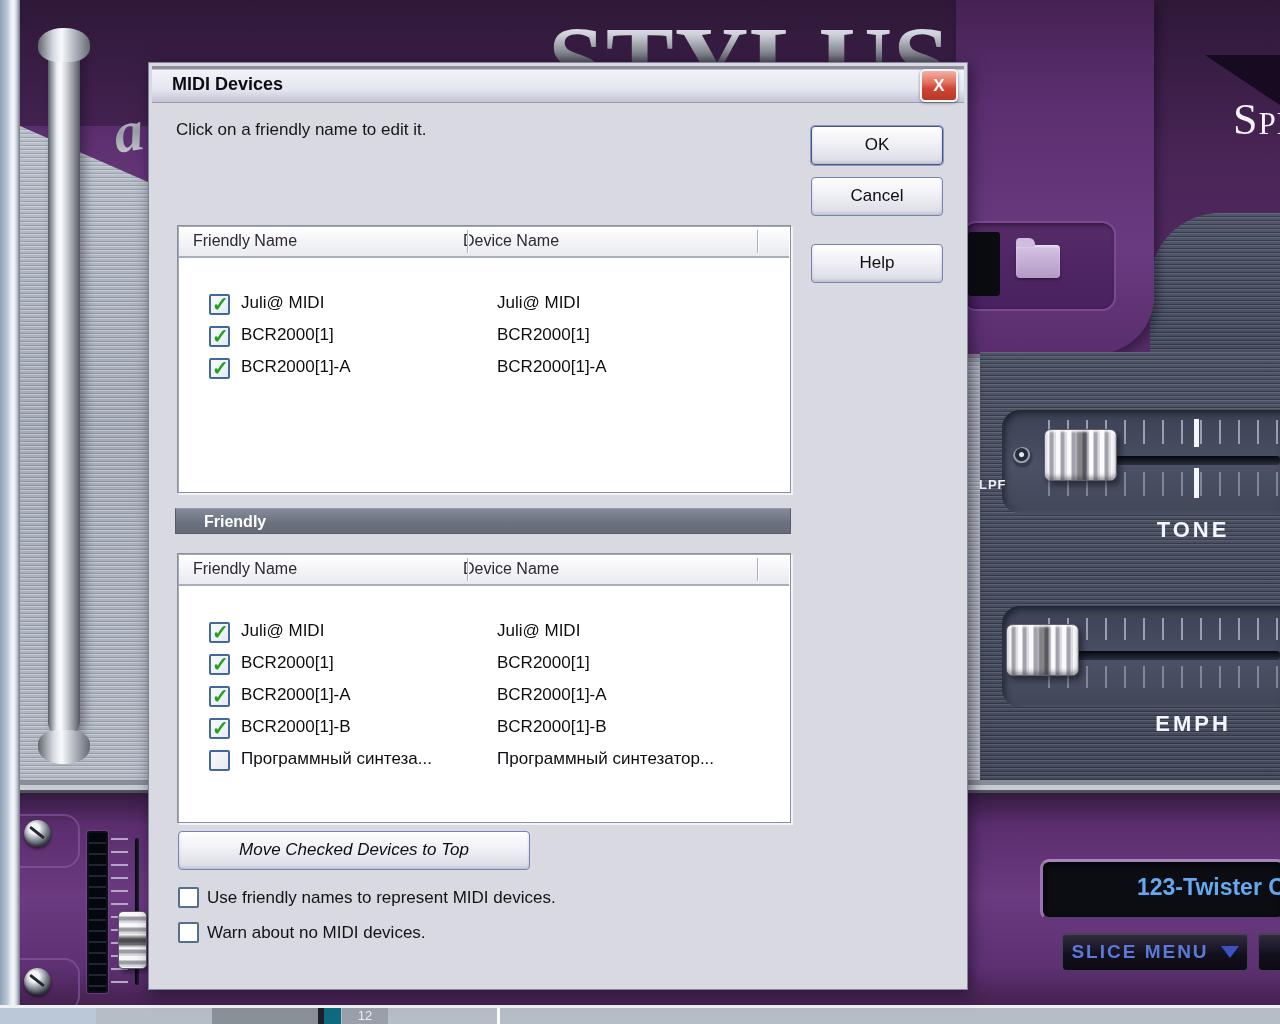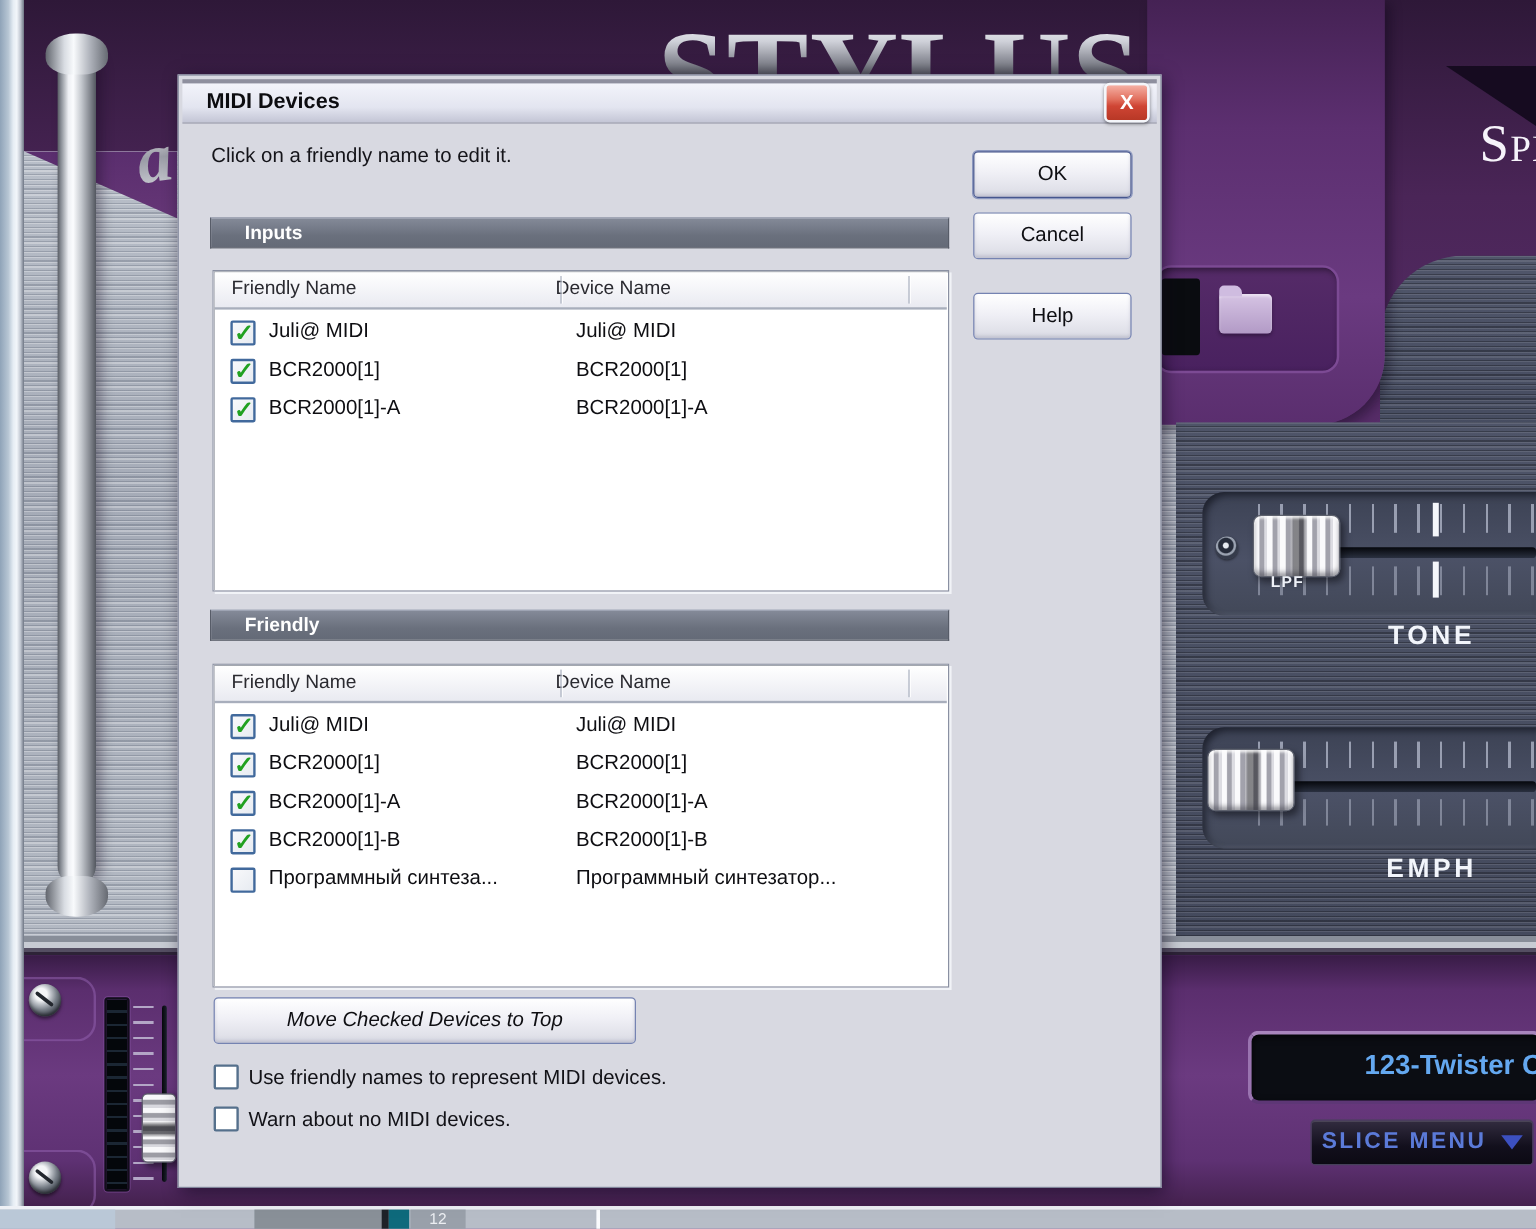--- a/index.html
+++ b/index.html
@@ -115,21 +115,21 @@
       linear-gradient(90deg, rgba(0,0,0,0) 0 42%, rgba(15,15,20,.5) 47% 57%, rgba(0,0,0,0) 63%),
       repeating-linear-gradient(90deg,#fafafc 0 4px,#a2a2ac 5px 8px,#dcdce2 9px 11px),
       linear-gradient(180deg,#ffffff,#b8b8c0);
     box-shadow:3px 4px 6px rgba(5,5,10,.5), inset 0 2px 2px rgba(255,255,255,.8), inset 0 -3px 4px rgba(60,60,70,.5);
   }
   .knob {
     left:1013px; top:447px; width:19px; height:19px; border-radius:50%; z-index:6;
     background:radial-gradient(circle at 45% 40%, #e6eaf0 0 2px, #262c3a 3px 6px, #9aa2b0 7px 8px, #353b4a 9px);
     box-shadow:0 1px 2px rgba(0,0,0,.5);
   }
-  .lpf { left:1059px; top:477px; z-index:6; font-size:13px; font-weight:bold; color:#eef1f8; letter-spacing:1px; }
+  .lpf { left:979px; top:477px; z-index:6; font-size:13px; font-weight:bold; color:#eef1f8; letter-spacing:1px; }
   .biglabel { z-index:5; width:130px; text-align:center; font-size:22px; font-weight:bold; color:#f2f5fb; letter-spacing:3px; }
 
   
   .plate { left:20px; width:58px; z-index:4; border:2px solid rgba(150,100,180,.5); border-left:none; border-radius:0 16px 16px 0; }
   .screw {
     left:24px; width:27px; height:27px; border-radius:50%; z-index:5;
     background:radial-gradient(circle at 38% 32%, #f4f5f7 0 5px, #c2c6cc 8px, #798089 13px, #454b55 18px);
     box-shadow:0 2px 3px rgba(0,0,0,.5), inset 0 -2px 3px rgba(0,0,0,.4);
   }
   .screw::after { content:""; position:absolute; left:4px; top:11px; width:18px; height:3px; background:#23272e; border-radius:2px; transform:rotate(38deg); }
@@ -155,21 +155,20 @@
   .display {
     left:1040px; top:859px; width:240px; height:55px; z-index:5; border-radius:9px; overflow:hidden;
     background:#0b0d13; border:3px solid; border-color:#a884bc #7a4f92 #5e3776 #9a74b0;
     box-shadow:inset 0 2px 6px rgba(0,0,0,.8);
   }
   .display-text { position:absolute; left:94px; top:12px; font-size:23px; font-weight:bold; color:#64a8f0; white-space:nowrap; }
   .darkbtn {
     z-index:5; border:1px solid #46405a; border-radius:4px;
     background:linear-gradient(180deg,#322c40,#120f1c 60%,#0c0a14);
     box-shadow:inset 0 1px 0 rgba(255,255,255,.12);
-    margin-left:30px;
   }
   .slice { left:1062px; top:933px; width:184px; height:36px; display:flex; align-items:center; justify-content:center; gap:12px; }
   .slice-text { font-size:19px; font-weight:bold; color:#5b7ad8; letter-spacing:2px; }
   .slice-arrow { width:0; height:0; border-left:9px solid transparent; border-right:9px solid transparent; border-top:12px solid #3c50c0; }
   .fragbtn { left:1258px; top:933px; width:40px; height:36px; }
 
   
   .taskbar { left:0; top:1005px; width:1280px; height:19px; background:#b7bdc7; border-top:3px solid #eef1f6; z-index:7; }
   .taskbar .seg { position:absolute; top:0; height:28px; }
   .tb-left { left:0; width:96px; background:#bac8d7; }
@@ -211,21 +210,21 @@
     box-shadow:inset 1px 1px 0 rgba(90,96,110,.55), 2px 2px 0 rgba(244,245,250,.9);
   }
   .lheader {
     position:absolute; left:1px; top:1px; right:1px; height:29px;
     background:linear-gradient(180deg,#ffffff,#e9eaf1);
     border-bottom:2px solid #a8aebc; display:flex; color:#2a2a30; font-size:16px; line-height:27px;
   }
   .hcol1 { padding-left:14px; width:274px; box-sizing:border-box; }
   .hcol2 { padding-left:10px; width:280px; box-sizing:border-box; }
   .hsep { position:absolute; top:3px; height:23px; width:1px; background:#aab0be; box-shadow:1px 0 0 #fff; }
-  .lrow { position:absolute; left:2px; right:2px; height:32px; }
+  .lrow { position:absolute; left:19px; right:2px; height:32px;margin-top:27px; }
   .cb {
     position:absolute; left:12px; top:6px; width:17px; height:17px;
     background:linear-gradient(135deg,#f8f9fb,#e7ebf1); border:2px solid #41699c; border-radius:2px;
   }
   .cb[data-checked="true"]::after {
     content:"\2713"; position:absolute; left:1px; top:-4px;
     font-size:20px; font-weight:bold; color:#21a121;
   }
   .fname { position:absolute; left:44px; top:5px; color:#0e0e12; }
   .dname { position:absolute; left:300px; top:5px; color:#0e0e12; }
@@ -321,21 +320,20 @@
     <span class="title-text">MIDI Devices</span>
     <span class="close">
         <span>X</span>
       </span>
   </div>
 
   <div class="instr">
     <div>Click on a friendly name to edit it.</div>
   </div>
 
-  <div class="secbar" style="top:118px;">Inputs</div>
   <div class="listbox" style="top:162px;height:266px;">
     <div class="lheader">
       <span class="hcol1">Friendly Name</span>
       <span class="hcol2">Device Name</span>
       <span class="hsep" style="left:288px;"></span>
       <span class="hsep" style="left:578px;"></span>
     </div>
     <div class="lrow" style="top:35px;">
       <span class="cb" data-checked="true"></span>
       <span class="fname">Juli@ MIDI</span>

